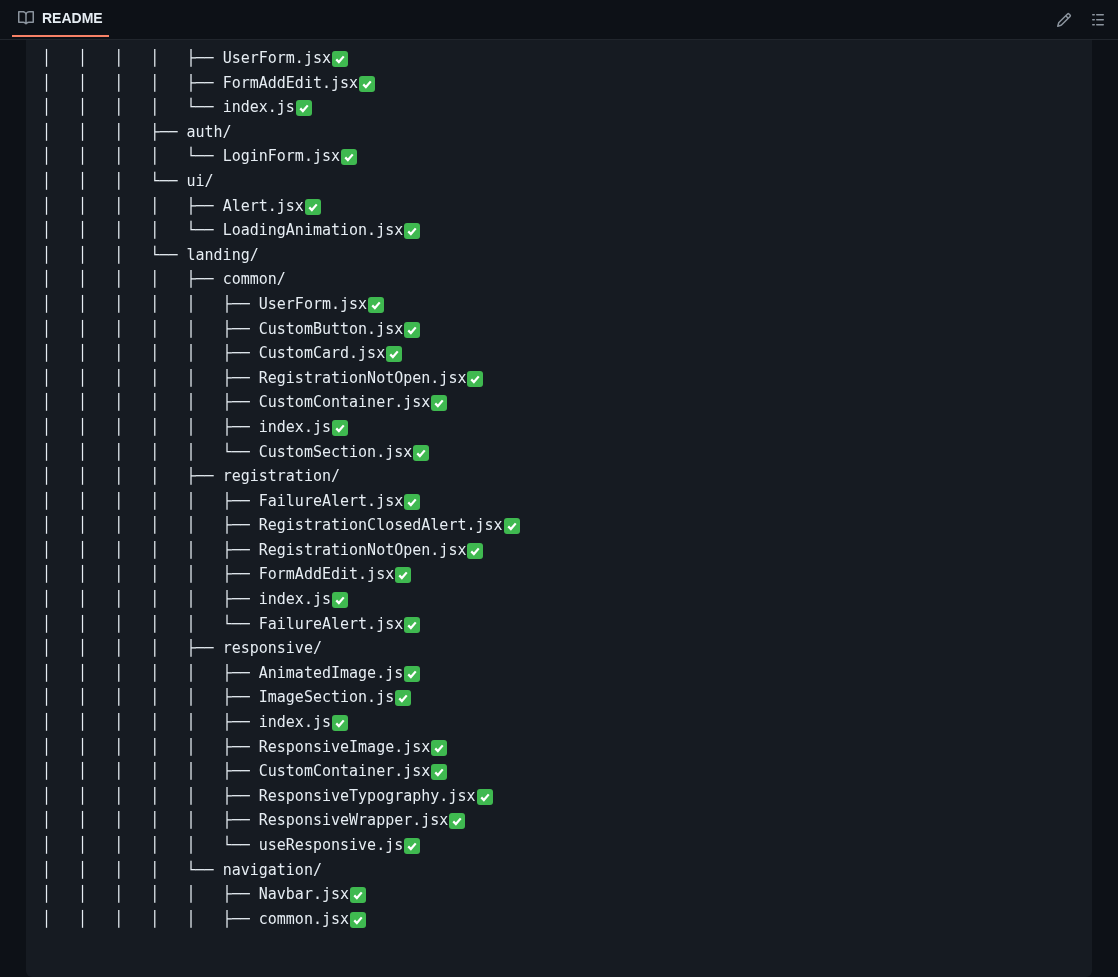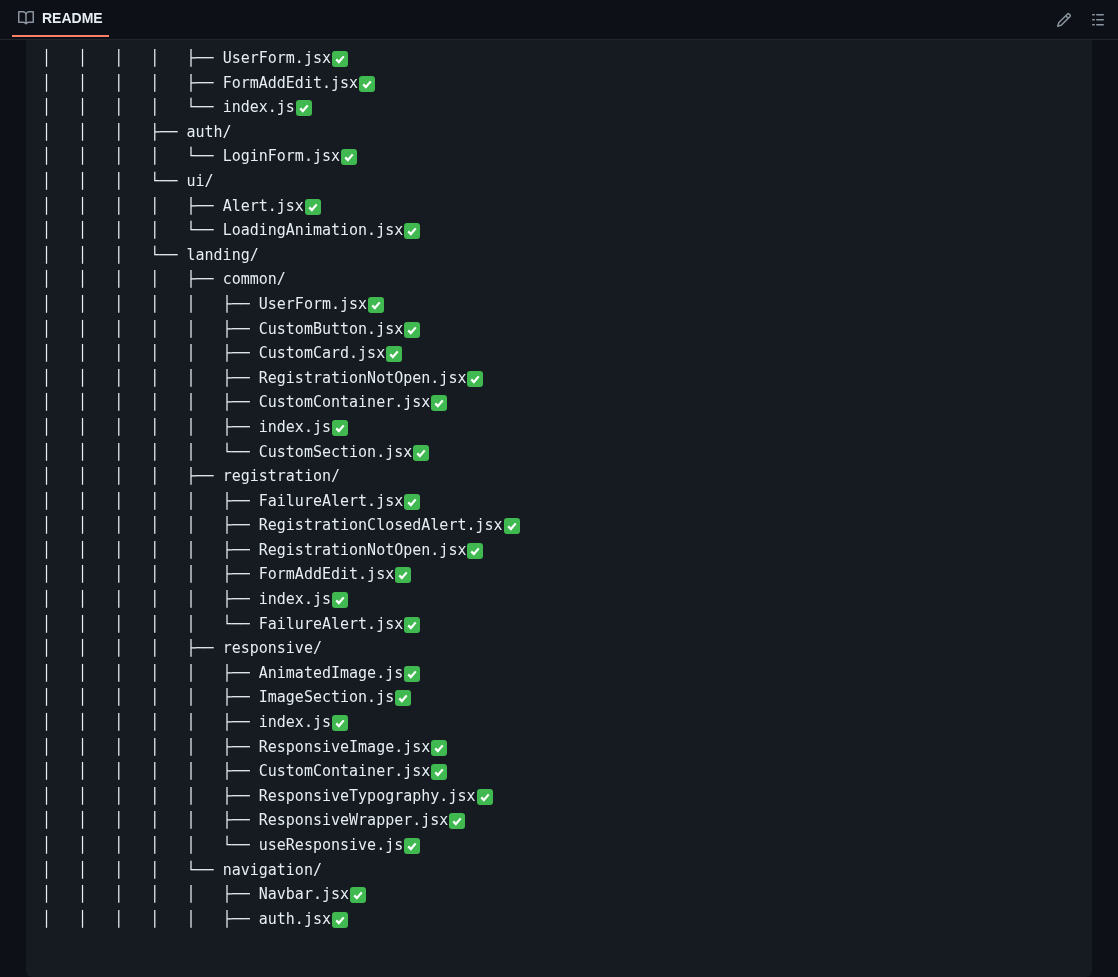--- a/index.html
+++ b/index.html
@@ -140,16 +140,16 @@
           </svg></span></div><div class="row"><span>│   │   │   │   │   ├── </span><span>CustomContainer.jsx</span><span class="check"><svg viewBox="0 0 16 16">
             <polyline points="3,8.5 6.5,12 13,4.5"></polyline>
           </svg></span></div><div class="row"><span>│   │   │   │   │   ├── </span><span>ResponsiveTypography.jsx</span><span class="check"><svg viewBox="0 0 16 16">
             <polyline points="3,8.5 6.5,12 13,4.5"></polyline>
           </svg></span></div><div class="row"><span>│   │   │   │   │   ├── </span><span>ResponsiveWrapper.jsx</span><span class="check"><svg viewBox="0 0 16 16">
             <polyline points="3,8.5 6.5,12 13,4.5"></polyline>
           </svg></span></div><div class="row"><span>│   │   │   │   │   └── </span><span>useResponsive.js</span><span class="check"><svg viewBox="0 0 16 16">
             <polyline points="3,8.5 6.5,12 13,4.5"></polyline>
           </svg></span></div><div class="row"><span>│   │   │   │   └── </span><span>navigation/</span></div><div class="row"><span>│   │   │   │   │   ├── </span><span>Navbar.jsx</span><span class="check"><svg viewBox="0 0 16 16">
             <polyline points="3,8.5 6.5,12 13,4.5"></polyline>
-          </svg></span></div><div class="row"><span>│   │   │   │   │   ├── </span><span>auth.jsx</span><span class="check"><svg viewBox="0 0 16 16">
+          </svg></span></div><div class="row"><span>│   │   │   │   │   ├── </span><span>common.jsx</span><span class="check"><svg viewBox="0 0 16 16">
             <polyline points="3,8.5 6.5,12 13,4.5"></polyline>
           </svg></span></div></div>
 </div>
 
 </body></html>

